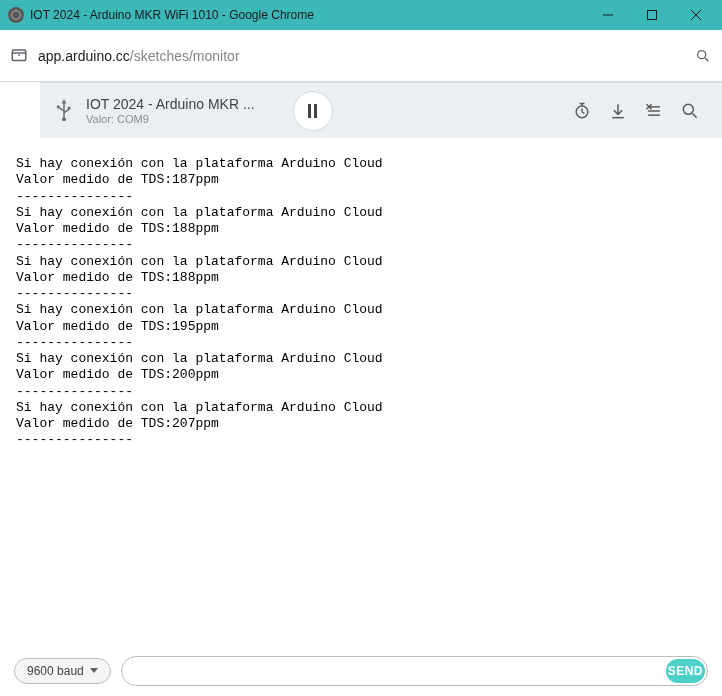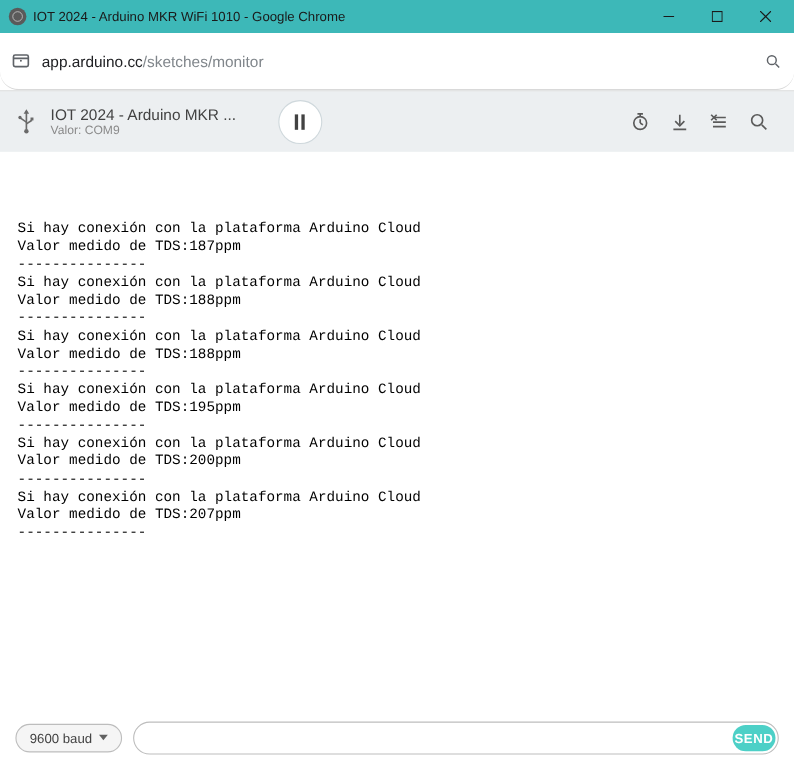--- a/index.html
+++ b/index.html
@@ -24,39 +24,40 @@
   .titlebar .title { flex: 1; }
   .titlebar .winbtn {
     width: 44px; height: 30px;
     display: flex; align-items: center; justify-content: center;
     font-size: 14px; color: #1a1a1a;
   }
   .addrbar {
     height: 52px; background: #fff;
     border-bottom: 1px solid #d9d9d9;
     display: flex; align-items: center;
-    padding: 0 10px; gap: 10px; border-radius: 17px;
+    padding: 0 10px; gap: 10px;
   }
   .addrbar .appicon {
     width: 18px; height: 18px;
     display: flex; align-items: center; justify-content: center;
     color: #5f6368;
   }
   .addrbar .url { flex: 1; font-size: 14px; color: #202124; }
   .addrbar .url .dim { color: #80868b; }
   .addrbar .zoom {
     width: 18px; height: 18px; color: #5f6368;
     display: flex; align-items: center; justify-content: center;
   }
   .toolbar {
     height: 56px;
     background: #eceff1;
     border-top: 1px solid #e0e0e0;
     display: flex; align-items: center;
     padding: 0 14px;
+    margin-left: 40px;
   }
   .toolbar .usb-icon { width: 22px; color: #6a6a6a; margin-right: 10px; }
   .toolbar .sketch-info { flex: 0 0 auto; display: flex; flex-direction: column; }
   .toolbar .sketch-title { font-size: 14px; color: #424242; }
   .toolbar .sketch-port { font-size: 11px; color: #8a8a8a; margin-top: 1px; }
   .toolbar .pause-btn {
     width: 40px; height: 40px; border-radius: 50%;
     background: #fff; border: 1px solid #cfd8dc;
     display: flex; align-items: center; justify-content: center;
     margin-left: 38px;
@@ -70,21 +71,20 @@
     color: #5a5a5a;
   }
   .console {
     flex: 1; background: #fff;
     padding: 18px 16px 10px 16px;
     font-family: "Consolas", "Courier New", monospace;
     font-size: 13px; line-height: 1.25;
     color: #000;
     white-space: pre;
     overflow: hidden;
-    margin-top: 44px;
   }
   .bottombar {
     height: 52px;
     display: flex; align-items: center;
     padding: 0 14px; gap: 10px;
     border-top: 1px solid #fff;
   }
   .pill {
     height: 26px;
     border: 1px solid #bdbdbd;

